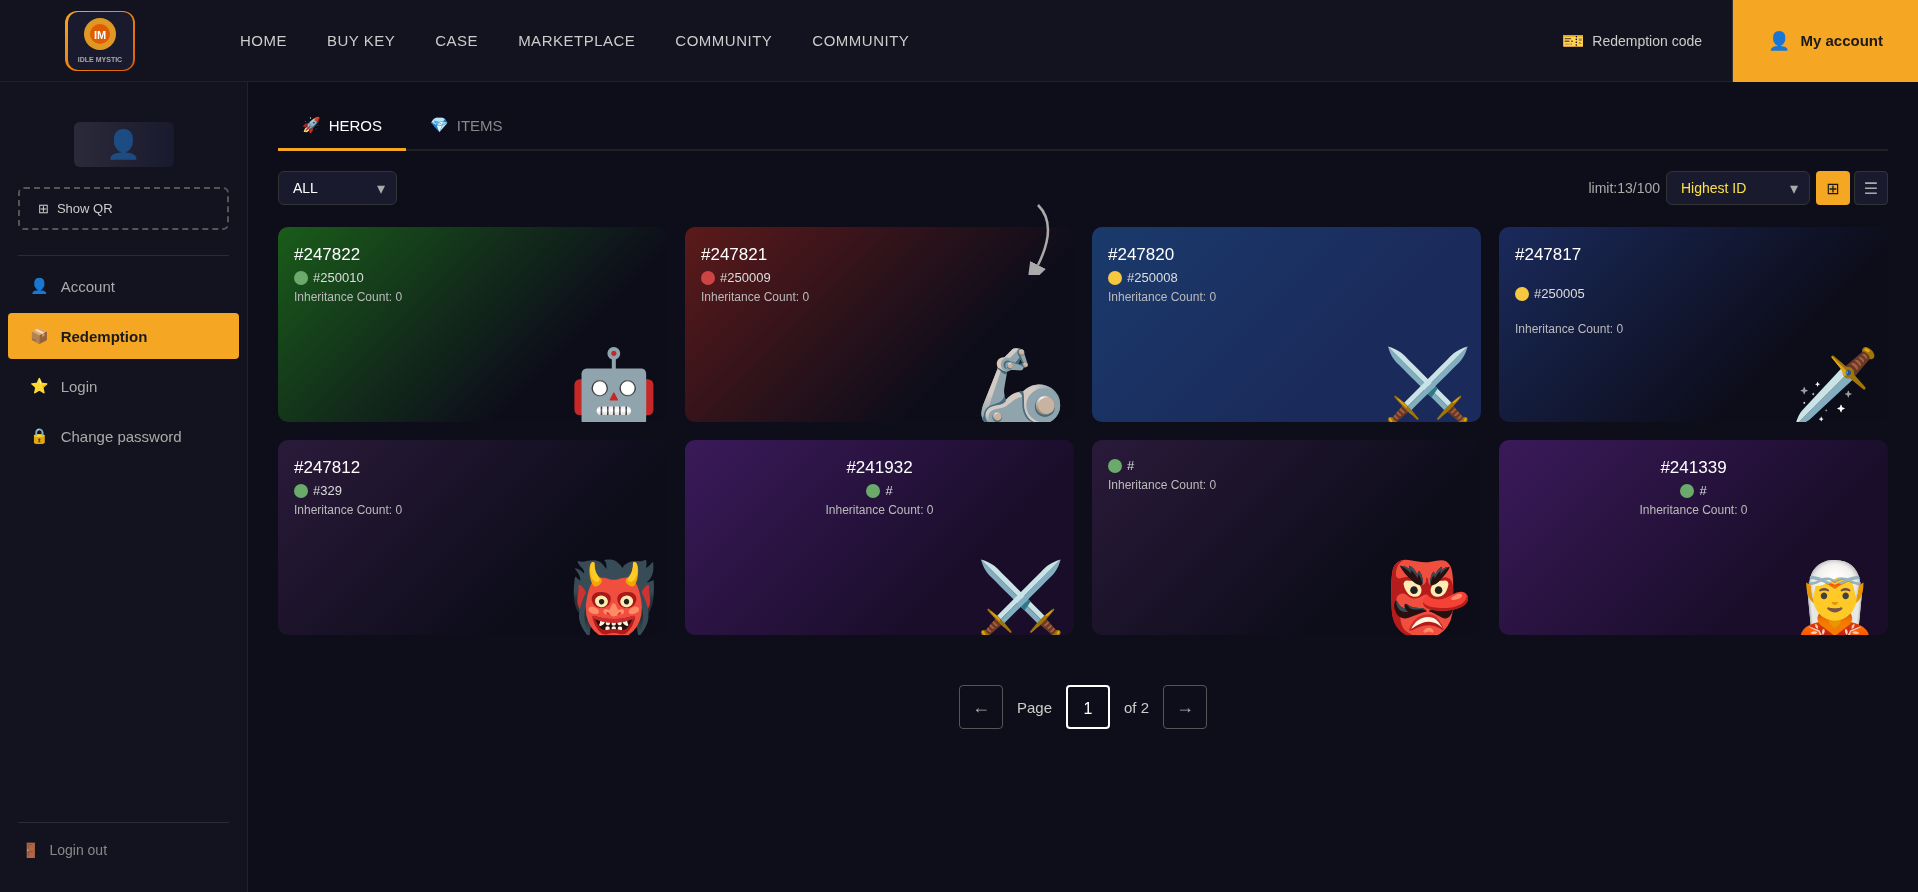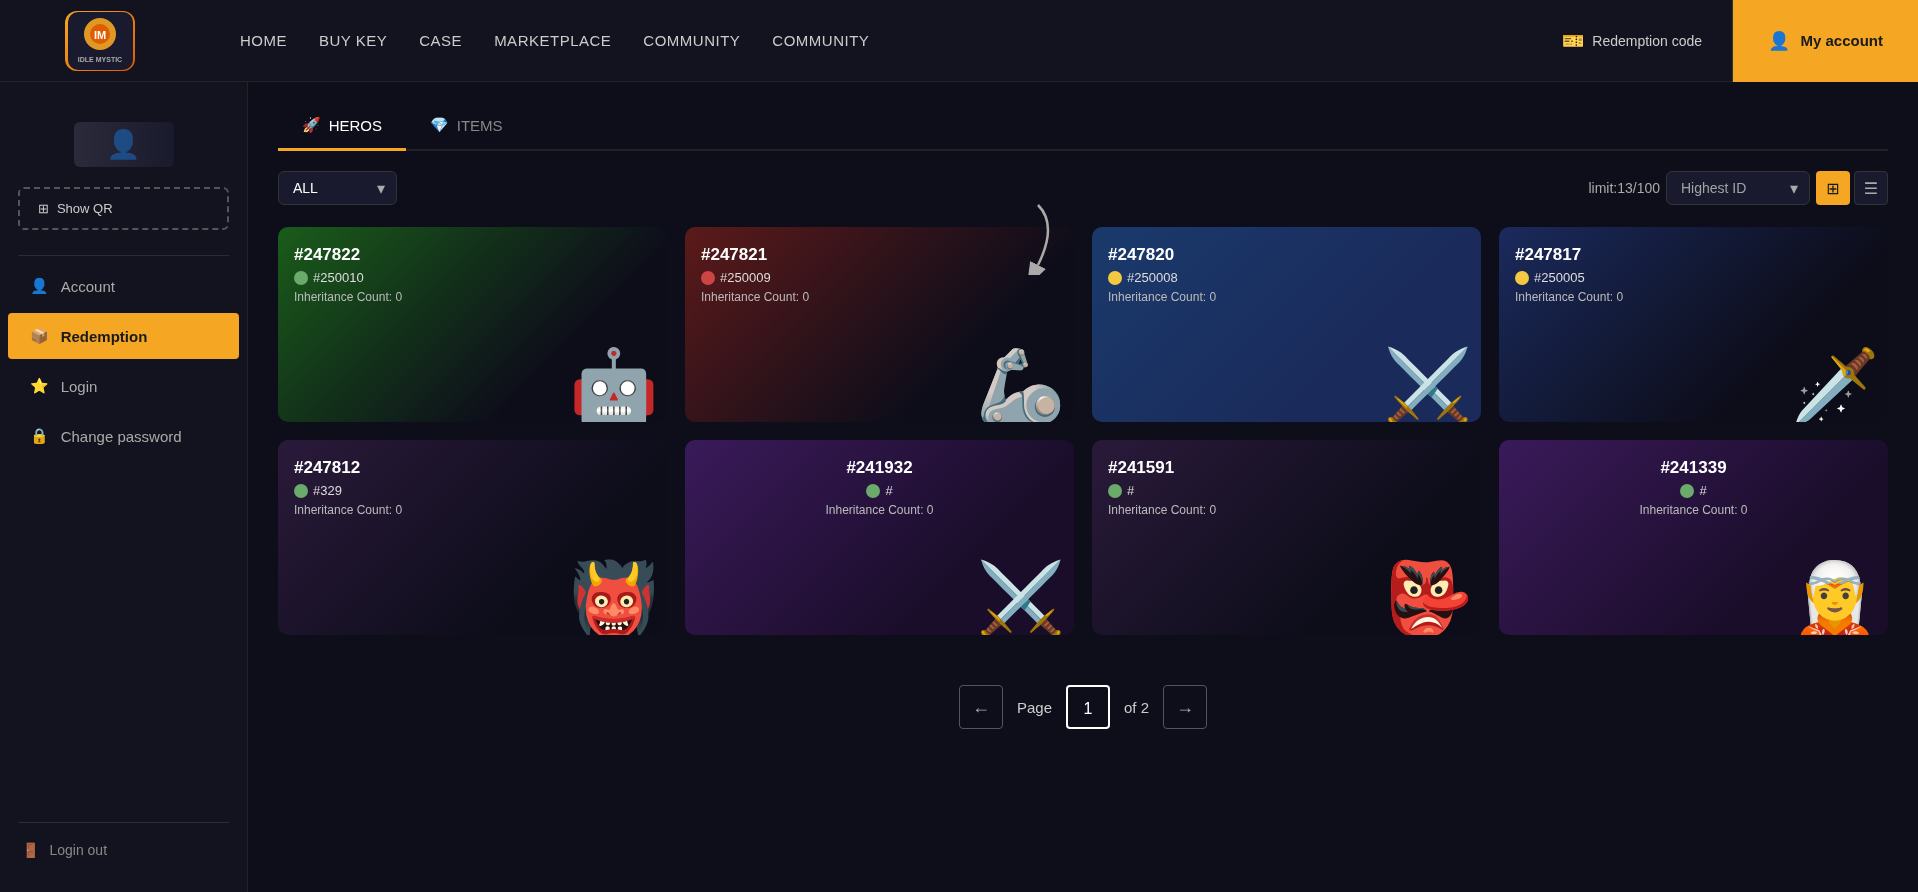--- a/index.html
+++ b/index.html
@@ -32,21 +32,21 @@
       justify-content: center;
       font-size: 22px;
       font-weight: bold;
       color: #fff;
       text-align: center;
       line-height: 1.1;
     }
     .nav-links {
       display: flex;
       align-items: flex-end;
-      gap: 32px;
+      gap: 40px;
       flex: 1;
       padding-left: 40px;
     }
     .nav-link {
       font-size: 15px;
       color: #ccc;
       text-decoration: none;
       font-weight: 500;
       cursor: pointer;
       letter-spacing: 0.5px;
@@ -229,21 +229,21 @@
       font-size: 14px;
       color: #aaa;
     }
     .sort-select-wrapper {
       position: relative;
       display: inline-block;
     }
     .sort-select {
       background: #1a1a2e;
       border: 1px solid #333;
-      color: #a3a3a3;
+      color: #fde047;
       padding: 8px 40px 8px 14px;
       border-radius: 6px;
       font-size: 14px;
       cursor: pointer;
       appearance: none;
       -webkit-appearance: none;
       min-width: 130px;
     }
     .sort-select-wrapper::after {
       content: '▾';
@@ -289,27 +289,27 @@
       padding: 18px 16px 0;
       min-height: 195px;
       position: relative;
       overflow: hidden;
       display: flex;
       flex-direction: column;
     }
     .hero-card.green { background: linear-gradient(135deg, #1a5c1a 0%, #0d0d1a 70%); }
     .hero-card.red { background: linear-gradient(135deg, #5c1a1a 0%, #0d0d1a 70%); }
     .hero-card.blue { background: linear-gradient(135deg, #1a3a6c 0%, #1a2a5a 70%); }
-    .hero-card.darkblue { background: linear-gradient(135deg, #1a2a5c 0%, #0d0d1a 70%); }
+    .hero-card.darkblue { background: linear-gradient(135deg, #1a2a5c 0%, #0d0d1a 70%); gap: 16px; }
     .hero-card.purple { background: linear-gradient(135deg, #2a1a3a 0%, #0d0d1a 70%); }
     .hero-card.purple2 { background: linear-gradient(135deg, #3a1a5a 0%, #1a0d2a 70%); align-items: center; }
 
     .card-id {
       font-size: 17px;
-      font-weight: bold;
+      font-weight: normal;
       color: #fff;
       margin-bottom: 5px;
     }
     .card-sub {
       display: flex;
       align-items: center;
       gap: 5px;
       font-size: 13px;
       color: #ddd;
       margin-bottom: 5px;
@@ -560,21 +560,20 @@
         <div class="card-id">#241932</div>
         <div class="card-sub">
           <span class="sub-icon gear"></span>
           <span>#</span>
         </div>
         <div class="inheritance">Inheritance Count:  0</div>
         <div style="position:absolute; bottom:0; right:8px; font-size:72px; line-height:1;">⚔️</div>
       </div>
 
       <div class="hero-card purple">
-        <div class="card-id">#241591</div>
         <div class="card-sub">
           <span class="sub-icon gear"></span>
           <span>#</span>
         </div>
         <div class="inheritance">Inheritance Count:  0</div>
         <div style="position:absolute; bottom:0; right:8px; font-size:72px; line-height:1;">👺</div>
       </div>
 
       <div class="hero-card purple2">
         <div class="card-id">#241339</div>

